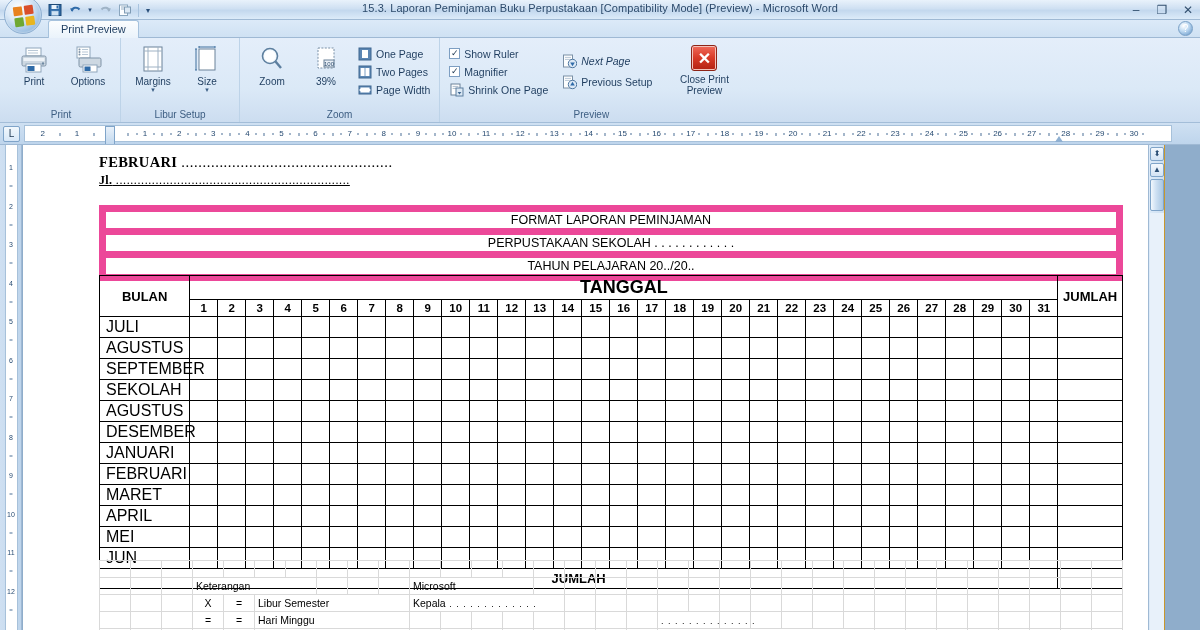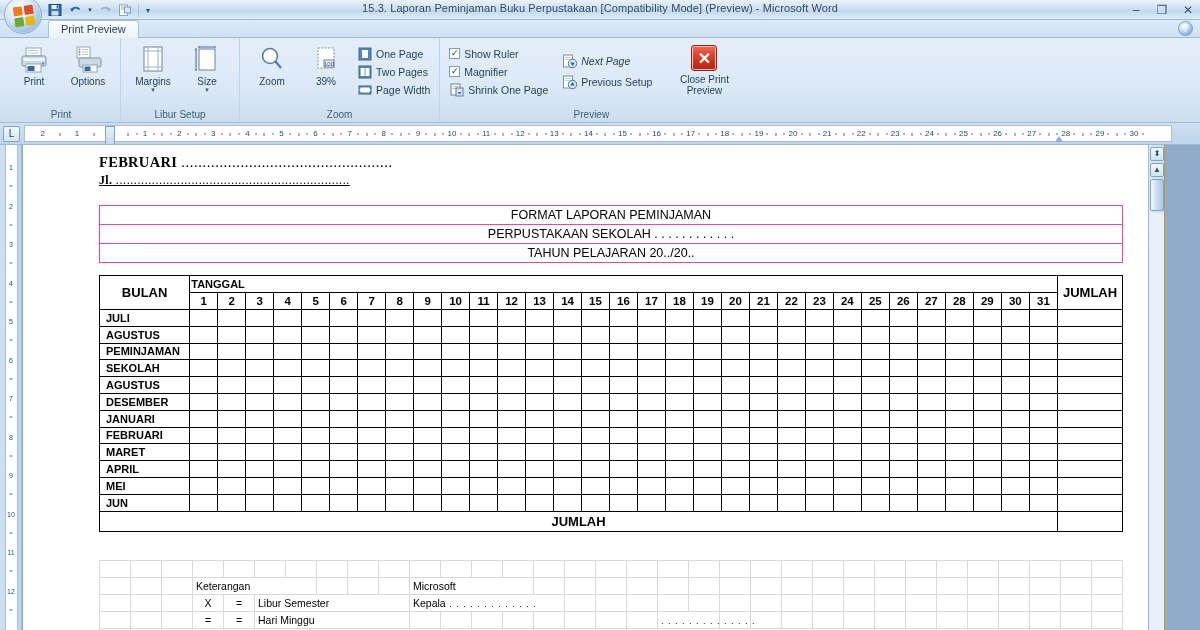--- a/index.html
+++ b/index.html
@@ -187,34 +187,34 @@
   
   .doc { position: absolute; left: 0; top: 0; right: 17px; bottom: 0; overflow: hidden; }
   .letterhead { position: absolute; left: 76px; top: 8px; font-family: "Liberation Serif", serif; }
   .letterhead div { font-weight: bold; font-size: 14.5px; color: #000; letter-spacing: .3px; line-height: 18px; white-space: nowrap; }
   .letterhead .lh3 { font-size: 12px; font-weight: bold; text-decoration: underline; }
   .dots { font-weight: normal; letter-spacing: .6px; }
 
   table.doctable { position: absolute; border-collapse: collapse; font-family: "Liberation Sans", sans-serif; }
   .titleblock { left: 76px; top: 60px; width: 1024px; }
   .titleblock td {
-    border: 1px solid #ec4899; height: 19px; text-align: center;
+    border: 7px solid #ec4899; height: 19px; text-align: center;
     font-size: 12.5px; color: #000; font-weight: 500;
   }
 
   .maintable { left: 76px; top: 130px; width: 1024px; table-layout: fixed; }
   .maintable td, .maintable th { border: 1px solid #000; color:#000; }
   .maintable .c-bulan { width: 88px; }
   .maintable .c-day   { width: 27.3px; }
   .maintable .c-jml   { width: 63px; }
   .th-bulan { text-align: center; font-size: 13px; font-weight: bold; }
-  .th-tanggal { font-size: 11px; font-weight: bold; height: 17px; }
+  .th-tanggal { text-align: center; font-size: 18px; font-weight: bold; height: 17px; }
   .th-jumlah { text-align: center; font-size: 13px; font-weight: bold; overflow: hidden; white-space: nowrap; }
   .th-day { text-align: center; font-size: 11.5px; font-weight: bold; height: 17px; }
-  .td-month { font-size: 11px; padding-left: 6px; height: 16.8px; white-space: nowrap; font-weight: bold; }
+  .td-month { font-size: 16px; padding-left: 6px; height: 16.8px; white-space: nowrap; }
   .td-cell { height: 16.8px; }
   .td-total { text-align: center; font-size: 13px; font-weight: bold; height: 20px; }
 
   .notestable { left: 76px; top: 415px; width: 1024px; table-layout: fixed; }
   .notestable td { border: 1px solid #d9d9d9; height: 17px; font-size: 10.5px; color:#000; padding: 0 3px; white-space: nowrap; }
   .notestable td.k-lbl { text-align: left; }
   .notestable td.k-sym { text-align: center; }
   .notestable td.k-eq  { text-align: center; }
   .dots-s { letter-spacing: 1px; font-size: 9px; }
 </style>
@@ -808,21 +808,21 @@
               <td class="td-cell"></td>
               <td class="td-cell"></td>
               <td class="td-cell"></td>
               <td class="td-cell"></td>
               <td class="td-cell"></td>
               <td class="td-cell"></td>
               <td class="td-cell"></td>
               <td class="td-cell"></td>
             </tr>
             <tr>
-              <td class="td-month">PEMINJAMAN</td>
+              <td class="td-month">SEPTEMBER</td>
               <td class="td-cell"></td>
               <td class="td-cell"></td>
               <td class="td-cell"></td>
               <td class="td-cell"></td>
               <td class="td-cell"></td>
               <td class="td-cell"></td>
               <td class="td-cell"></td>
               <td class="td-cell"></td>
               <td class="td-cell"></td>
               <td class="td-cell"></td>

